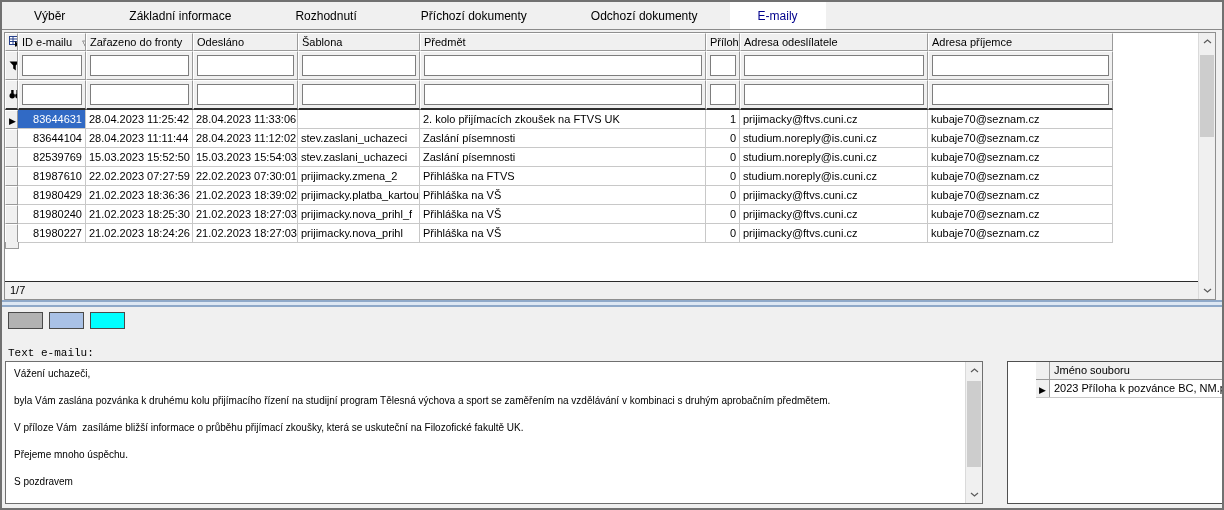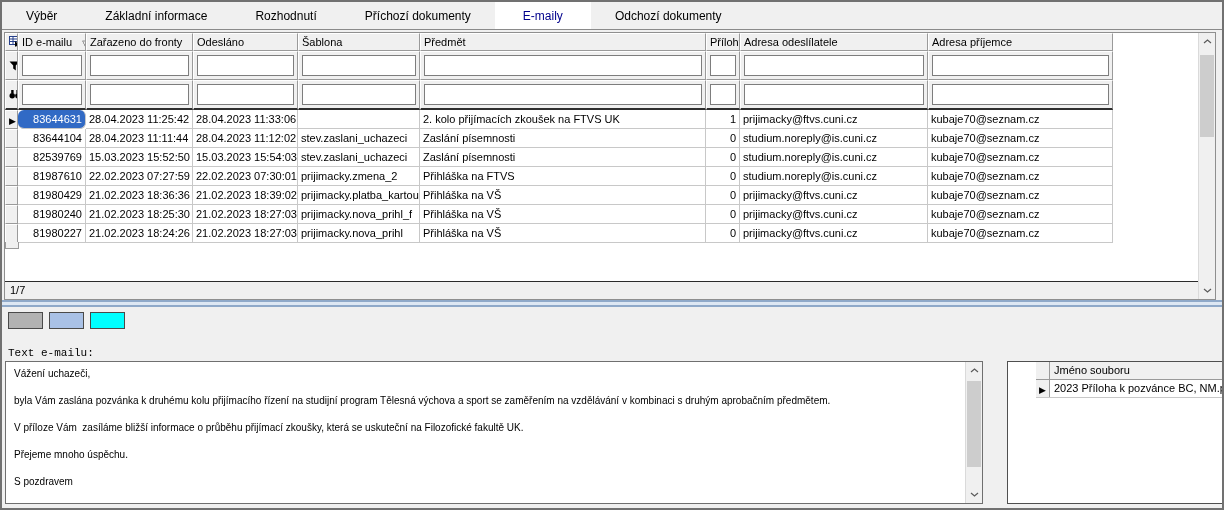--- a/index.html
+++ b/index.html
@@ -6,21 +6,21 @@
   html,body { width:1224px; height:510px; background:#e8e8e8; }
   .window {
     position:relative; width:1224px; height:510px;
     background:#f0f0f0; border:2px solid #717171;
     font-family:"Liberation Sans", sans-serif; font-size:11px; color:#000;
     overflow:hidden;
   }
   
   .tabstrip { position:absolute; left:0; top:0; right:0; height:28px;
     display:flex; align-items:stretch; background:#f0f0f0; border-bottom:1px solid #8a8a8a; }
-  .tab { display:flex; align-items:center; padding:0 24px; font-size:12px; cursor:default; white-space:nowrap; }
+  .tab { display:flex; align-items:center; padding:0 32px; font-size:12px; cursor:default; white-space:nowrap; }
   .tab.active { background:#ffffff; color:#00008c; padding:0 28px; }
   
   .grid-panel { position:absolute; left:2px; top:30px; width:1212px; height:268px;
     background:#fff; border:1px solid #8f8f8f; }
   table.grid { border-collapse:separate; border-spacing:0; table-layout:fixed; width:1108px; font-size:11px; }
   table.grid th, table.grid td { box-sizing:border-box; white-space:nowrap; overflow:hidden; }
   tr.hdr th { height:18px; background:#f0f0f0; font-weight:normal; text-align:left; padding:1px 3px;
     border-top:1px solid #fff; border-left:1px solid #fff;
     border-right:1px solid #9a9a9a; border-bottom:1px solid #9a9a9a; }
   tr.hdr th .sort { font-size:8px; margin-left:10px; color:#333; }
@@ -32,21 +32,21 @@
     background:#fff; font:inherit; padding:0 3px; }
   th.gut, td.gut { width:13px; background:#f0f0f0; text-align:center; padding:0;
     border-top:1px solid #fff; border-left:1px solid #fff;
     border-right:1px solid #9a9a9a; border-bottom:1px solid #9a9a9a; }
   tbody tr.grid-row { height:19px; }
   tbody tr.grid-row td { background:#fff; padding:1px 3px;
     border-right:1px solid #c8c8c8; border-bottom:1px solid #c8c8c8; }
   tbody tr.grid-row td.gut { background:#f0f0f0;
     border-top:1px solid #fff; border-left:1px solid #fff;
     border-right:1px solid #9a9a9a; border-bottom:1px solid #9a9a9a; }
-  tbody tr.grid-row.selected td.c-id { background:#316ac5; color:#fff;border-radius:6px; }
+  tbody tr.grid-row.selected td.c-id { background:#316ac5; color:#fff; }
   .num { text-align:right; }
   .arrow { font-size:9px; line-height:9px; }
   .gutter-stub { position:absolute; left:0; top:209px; width:14px; height:7px;
     background:#f0f0f0; border:1px solid #9a9a9a; border-top:none; }
   .grid-status { position:absolute; left:0; bottom:0; height:18px; width:1193px;
     background:#f0f0f0; border-top:1px solid #2b2b2b; padding:2px 5px;margin-top:16px; }
   
   .vscroll { position:absolute; top:0; right:0; width:17px; bottom:0;
     background:#f0f0f0; border-left:1px solid #dadada; }
   .sb-btn { position:absolute; left:0; width:16px; height:17px; display:flex;
@@ -77,22 +77,22 @@
 </head>
 <body>
 
 <div class="window">
 
   <div class="tabstrip">
     <div class="tab">Výběr</div>
     <div class="tab">Základní informace</div>
     <div class="tab">Rozhodnutí</div>
     <div class="tab">Příchozí dokumenty</div>
+    <div class="tab">Odchozí dokumenty</div>
     <div class="tab active">E-maily</div>
-    <div class="tab">Odchozí dokumenty</div>
   </div>
 
   <div class="grid-panel">
     <table class="grid">
       <colgroup>
         <col style="width:13px">
           <col style="width:68px">
           <col style="width:107px">
         <col style="width:105px">
           <col style="width:122px">

